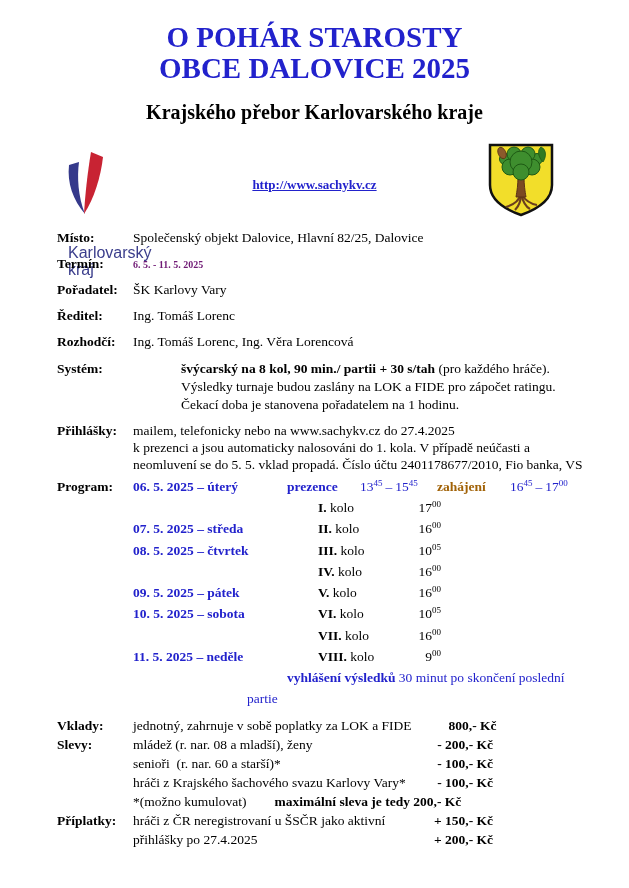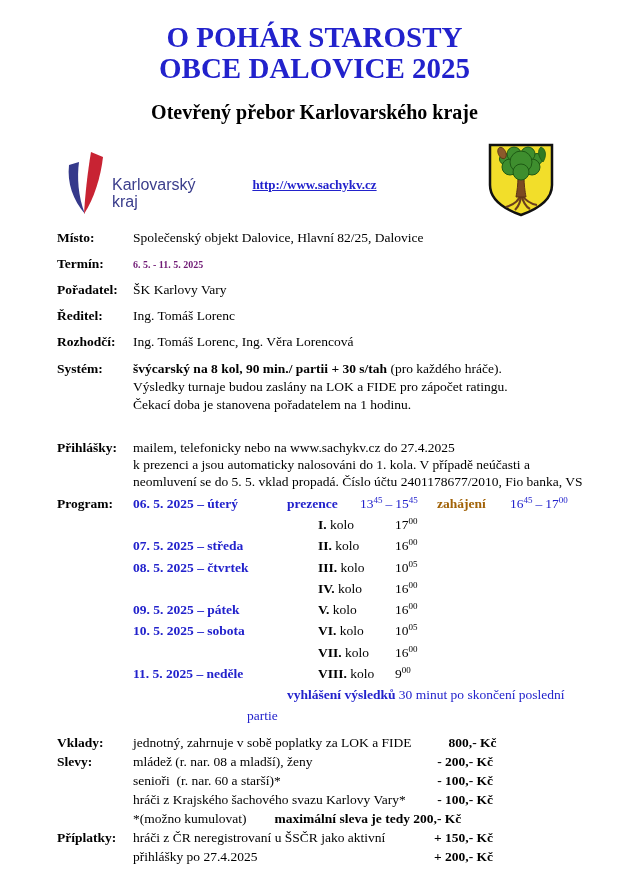--- a/index.html
+++ b/index.html
@@ -8,48 +8,48 @@
     font-family:"Liberation Serif", serif;color:#000;overflow:hidden;
     margin:0 auto;
   }
   
   .hdr{padding-top:22px;text-align:center;}
   .title{font-size:29px;line-height:31px;font-weight:bold;color:#2222CC;}
   .subtitle{font-size:20px;font-weight:bold;color:#000;margin-top:17px;}
   .edition{font-size:18px;font-weight:bold;color:#2222CC;margin-top:16px;}
   .url-wrap{position:absolute;left:0;top:175px;width:100%;text-align:center;}
   .url{font-size:13px;font-weight:bold;color:#2222CC;text-decoration:underline;}
-  .logo-left{position:absolute;left:64px;top:150px;display:flex;}
+  .logo-left{position:absolute;left:64px;top:150px;display:flex;flex-direction:column;}
   .logo-text{font-family:"Liberation Sans", sans-serif;font-size:16px;line-height:17px;
              color:#3B3E8C;text-align:left;margin-left:4px;margin-top:26px;}
   .coa{position:absolute;left:485px;top:141px;}
   
   .body{position:absolute;left:57px;top:230px;width:540px;font-size:13.5px;}
   .row{display:flex;align-items:baseline;}
   .mb{margin-bottom:10px;}
   .lbl{width:76px;font-weight:bold;flex:none;}
   .val{flex:1;white-space:pre;}
   .bold{font-weight:bold;}
   .termin-val{font-size:10px;font-weight:bold;color:#701a75;}
   .block{line-height:18px;}
   .block .ln{white-space:pre;}
-  .sys{margin-bottom:25px;}
+  .sys{margin-bottom:8px;gap:48px;}
   .pri{line-height:17px;margin-bottom:3px;}
   
   .prog-first{display:flex;line-height:21px;}
   .p-date{width:154px;flex:none;font-weight:bold;color:#2222CC;}
   .p-prez{width:73px;flex:none;font-weight:bold;color:#2222CC;}
   .p-t1{width:77px;flex:none;color:#2222CC;}
   .p-zah{width:73px;flex:none;font-weight:bold;color:#a16207;}
   .p-t2{flex:1;color:#2222CC;}
   .sched-row{display:flex;line-height:21.3px;}
   .s-date{width:185px;flex:none;font-weight:bold;color:#2222CC;}
   .s-kolo{width:77px;flex:none;}
   .s-kolo b{font-weight:bold;}
-  .s-time{width:46px;flex:none;}
+  .s-time{width:46px;flex:none;text-align:right;}
   sup{font-size:9px;line-height:0;}
   .dash{margin:0 3px;}
   .vyhl{line-height:21px;margin-left:114px;color:#2222CC;margin-top:0px;}
   .vyhl .b{font-weight:bold;margin-left:40px;}
   
   .fees{margin-top:7px;line-height:19px;width:436px;}
   .fee-row{display:flex;}
   .f-lbl{width:76px;flex:none;font-weight:bold;}
   .f-txt{flex:1;white-space:pre;}
   .f-note-bold{font-weight:bold;margin-left:28px;}
@@ -58,21 +58,21 @@
 </head>
 <body>
 
 <div class="page">
 
   <div class="hdr">
     <div class="title">
       <div>O POHÁR STAROSTY</div>
       <div>OBCE DALOVICE 2025</div>
     </div>
-    <div class="subtitle">Otevřený přebor Karlovarského kraje</div>
+    <div class="subtitle">Krajského přebor Karlovarského kraje</div>
   </div>
 
   <div class="url-wrap">
     <a class="url" href="#">http://www.sachykv.cz</a>
   </div>
 
   <div class="logo-left">
     <svg width="44" height="68" viewBox="0 0 44 68">
       <path d="M5,15 C3,33 9,50 21,64 C14,46 13,27 15,12 Z" fill="#35398B"></path>
       <path d="M27,2 C23,26 21,47 20,64 C30,49 37,26 39,7 Z" fill="#C82333"></path>

